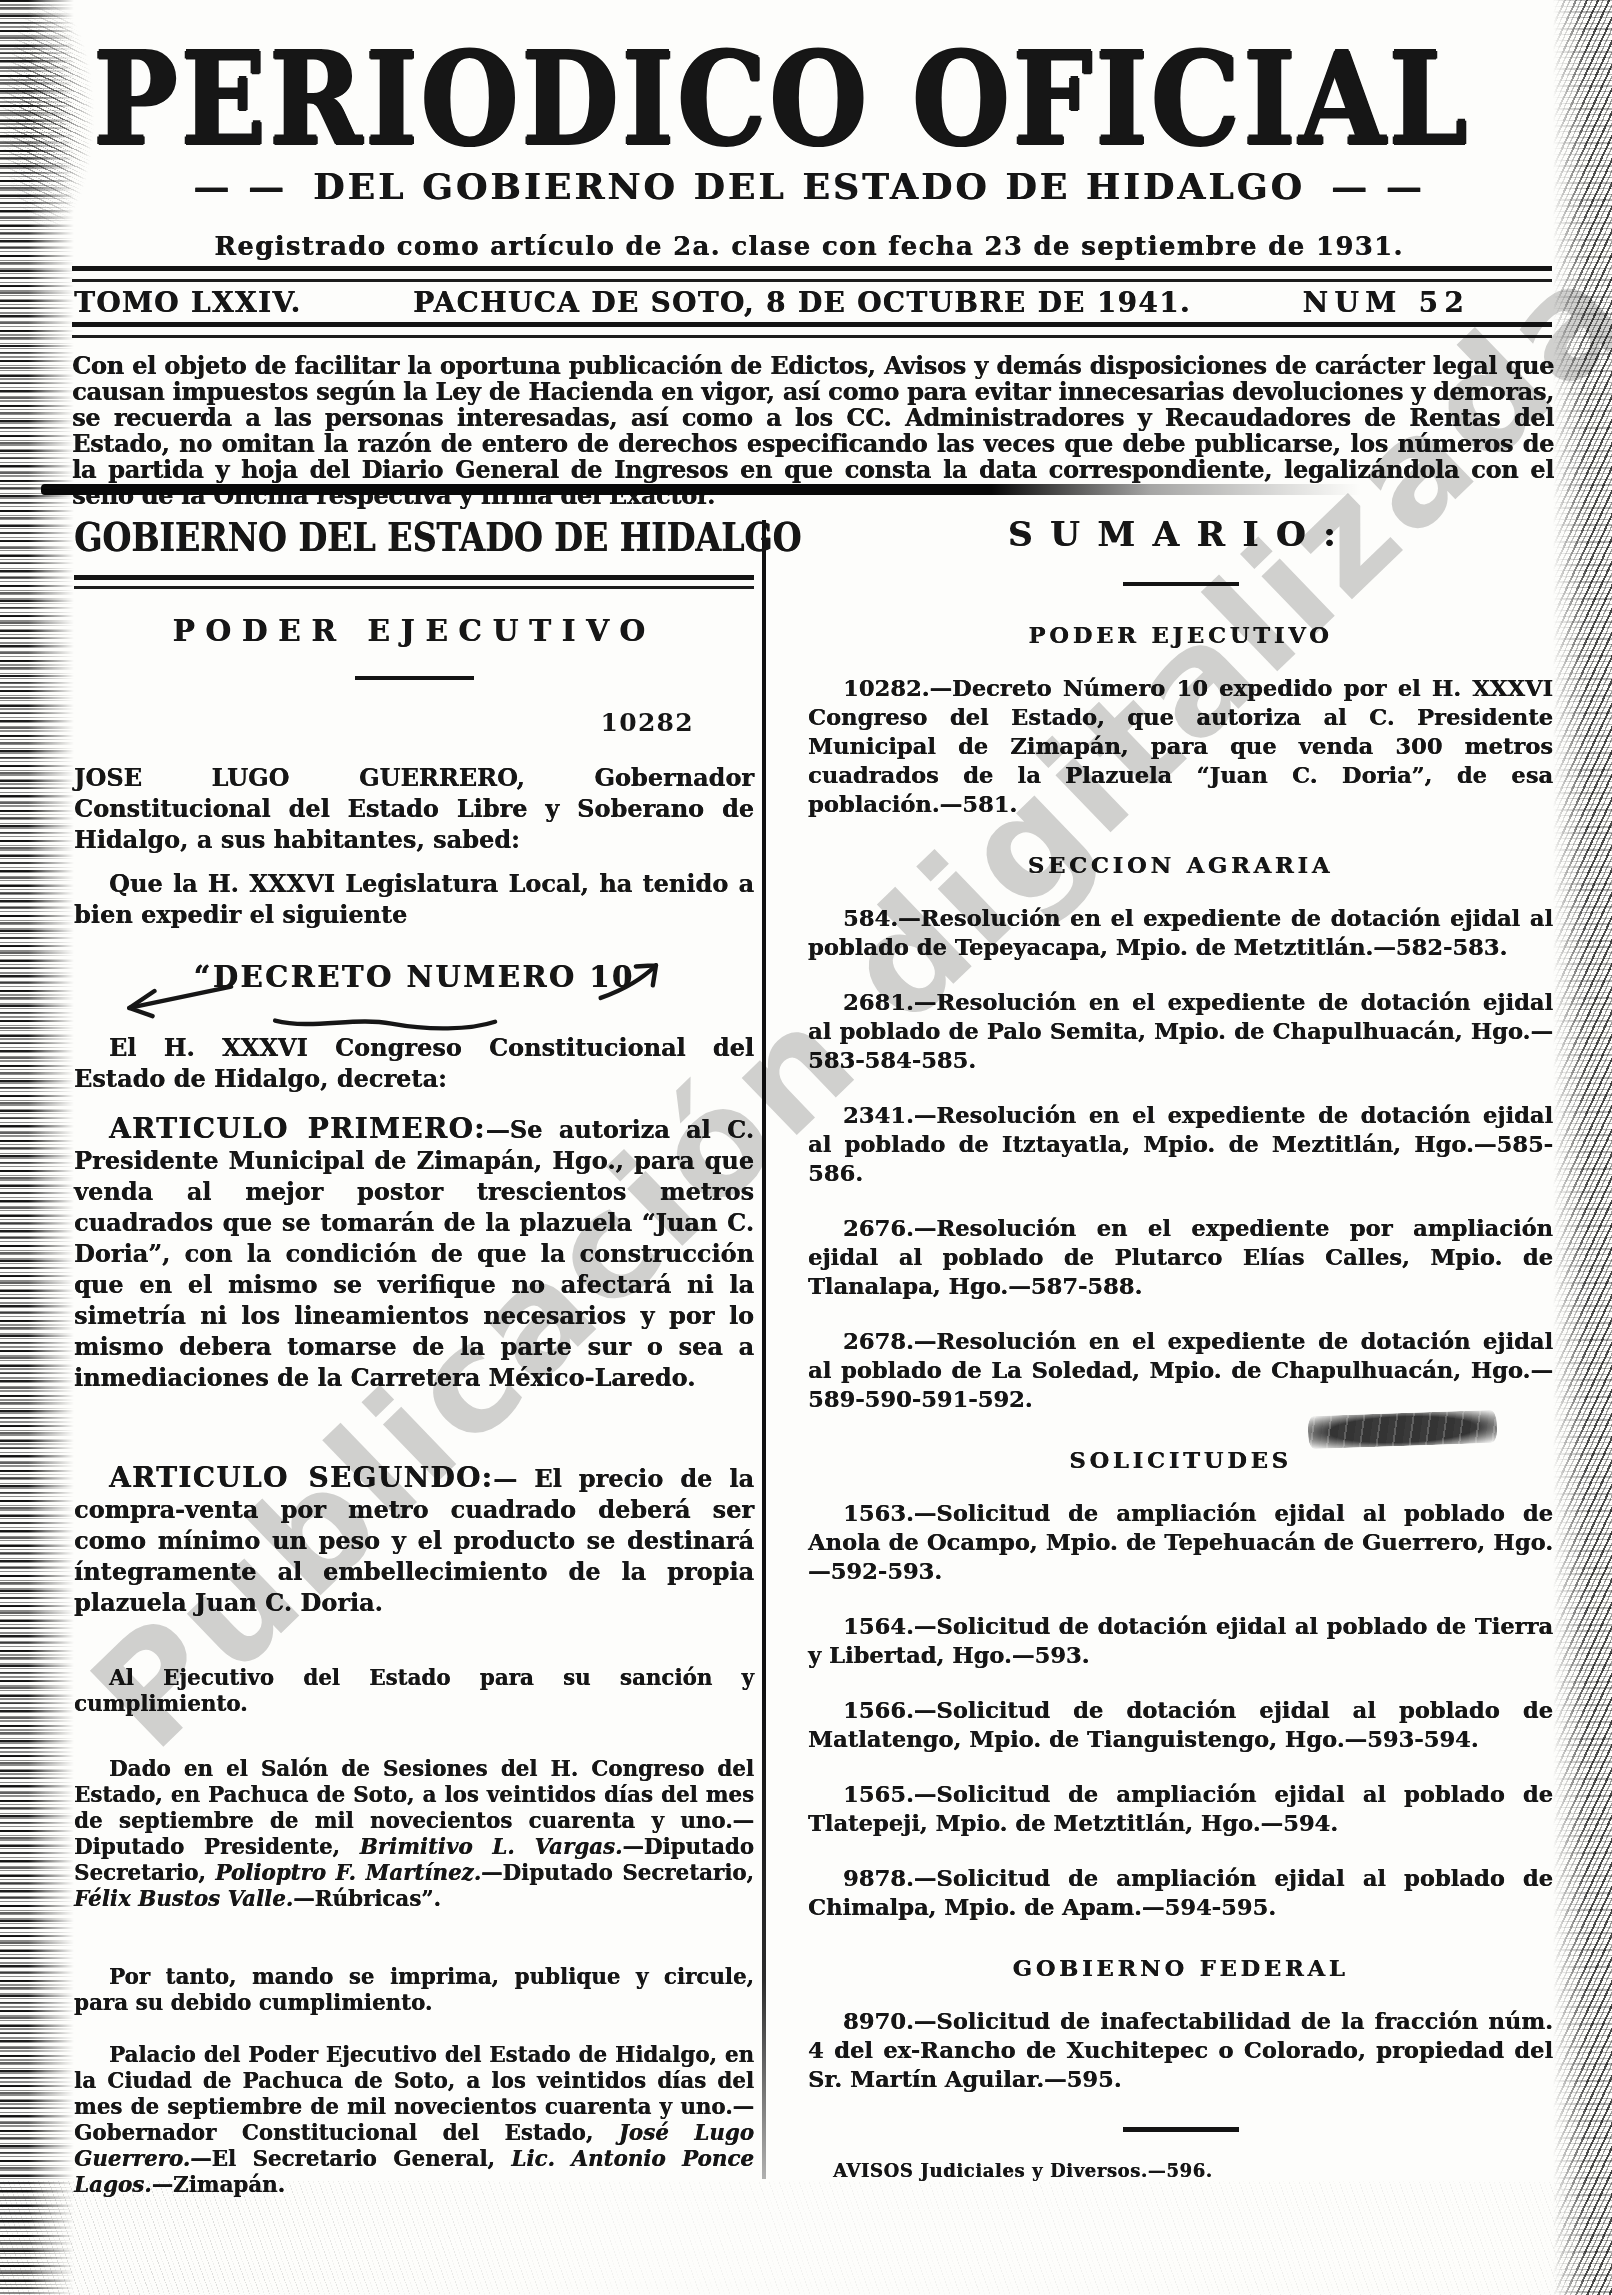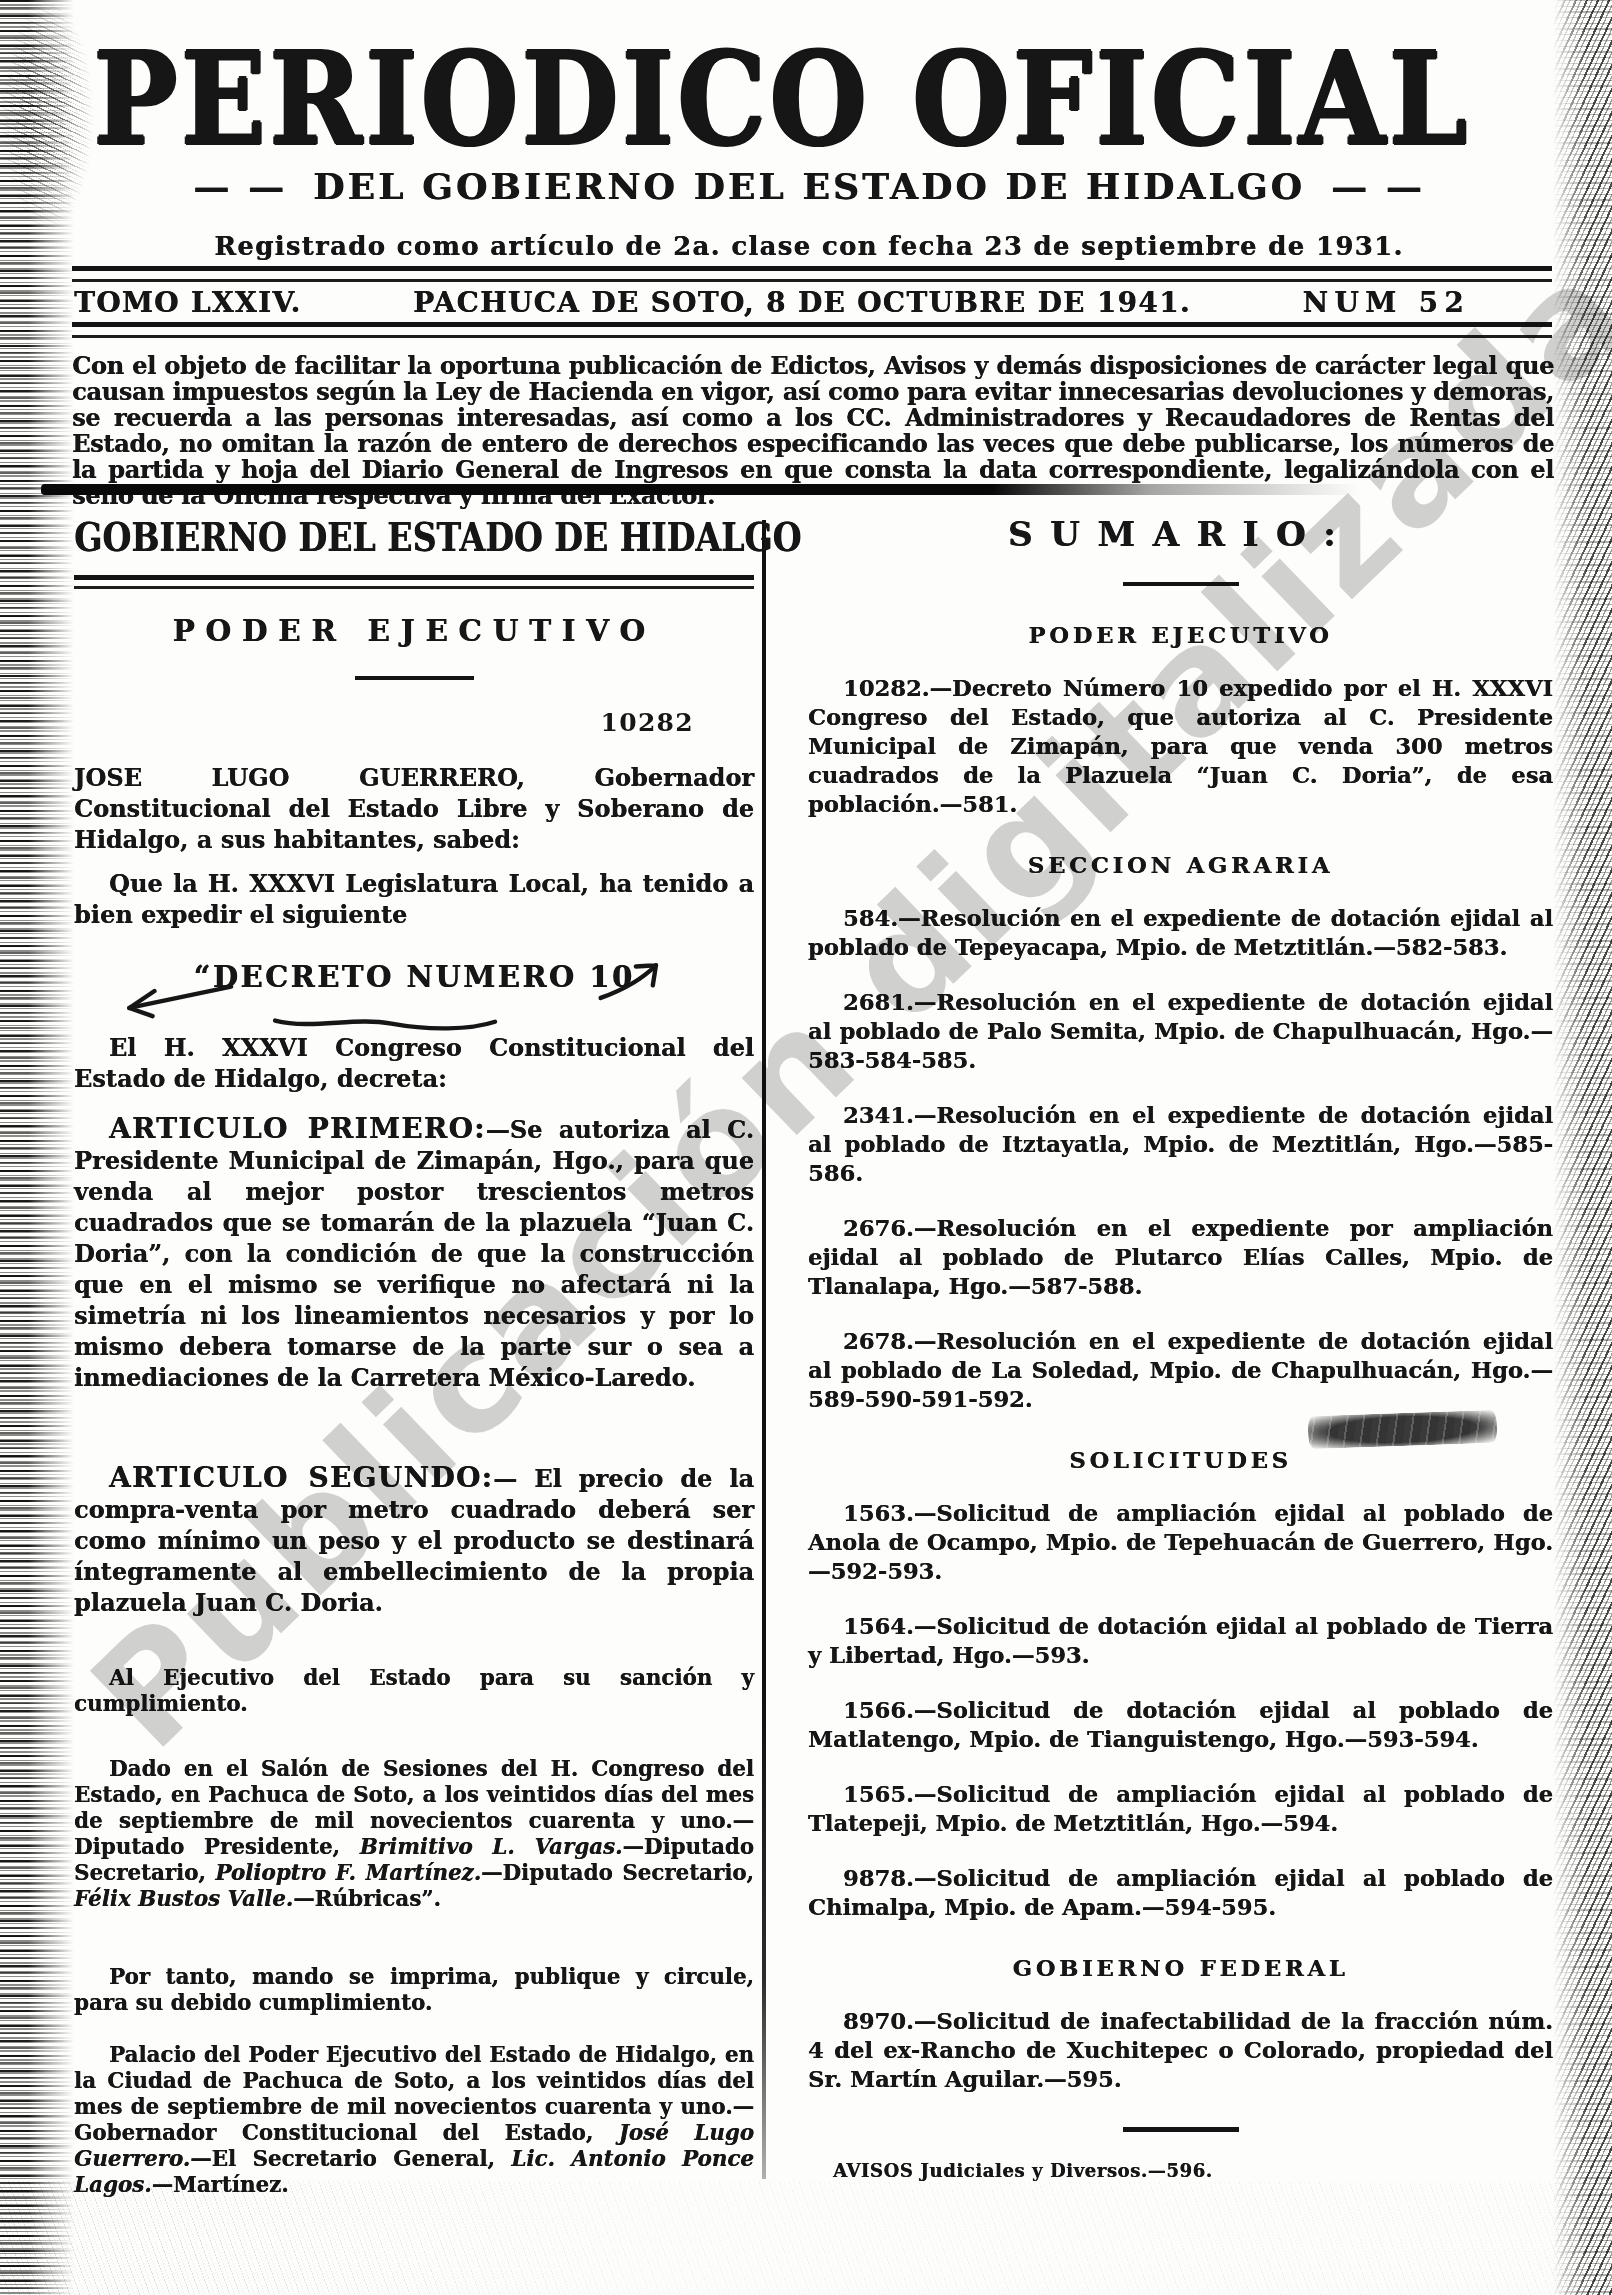--- a/index.html
+++ b/index.html
@@ -201,21 +201,21 @@
     <p class="p-art1 p-indent"><span class="runin">ARTICULO PRIMERO:</span><span>—Se autoriza al C. Presidente Municipal de Zimapán, Hgo., para que venda al mejor postor trescientos metros cuadrados que se tomarán de la plazuela “Juan C. Doria”, con la condición de que la construcción que en el mismo se verifique no afectará ni la simetría ni los lineamientos necesarios y por lo mismo debera tomarse de la parte sur o sea a inmediaciones de la Carretera México-Laredo.</span></p>
 
     <p class="p-art2 p-indent"><span class="runin">ARTICULO SEGUNDO:</span><span>— El precio de la compra-venta por metro cuadrado deberá ser como mínimo un peso y el producto se destinará íntegramente al embellecimiento de la propia plazuela Juan C. Doria.</span></p>
 
     <p class="p-sancion p-indent tight">Al Ejecutivo del Estado para su sanción y cumplimiento.</p>
 
     <p class="p-dado p-indent tight"><span>Dado en el Salón de Sesiones del H. Congreso del Estado, en Pachuca de Soto, a los veintidos días del mes de septiembre de mil novecientos cuarenta y uno.—Diputado Presidente, </span><i>Brimitivo L. Vargas.</i><span>—Diputado Secretario, </span><i>Polioptro F. Martínez.</i><span>—Diputado Secretario, </span><i>Félix Bustos Valle.</i><span>—Rúbricas”.</span></p>
 
     <p class="p-portanto p-indent tight">Por tanto, mando se imprima, publique y circule, para su debido cumplimiento.</p>
 
-    <p class="p-palacio p-indent tight"><span>Palacio del Poder Ejecutivo del Estado de Hidalgo, en la Ciudad de Pachuca de Soto, a los veintidos días del mes de septiembre de mil novecientos cuarenta y uno.—Gobernador Constitucional del Estado, </span><i>José Lugo Guerrero.</i><span>—El Secretario General, </span><i>Lic. Antonio Ponce Lagos.</i><span>—Martínez.</span></p>
+    <p class="p-palacio p-indent tight"><span>Palacio del Poder Ejecutivo del Estado de Hidalgo, en la Ciudad de Pachuca de Soto, a los veintidos días del mes de septiembre de mil novecientos cuarenta y uno.—Gobernador Constitucional del Estado, </span><i>José Lugo Guerrero.</i><span>—El Secretario General, </span><i>Lic. Antonio Ponce Lagos.</i><span>—Zimapán.</span></p>
   </section>
 
   <section class="col-right">
     <h2 class="sumario-title">SUMARIO:</h2>
     <div class="sumario-rule"></div>
 
     <h4 class="sum-heading first">PODER EJECUTIVO</h4>
     <p class="item">10282.—Decreto Número 10 expedido por el H. XXXVI Congreso del Estado, que autoriza al C. Presidente Municipal de Zimapán, para que venda 300 metros cuadrados de la Plazuela “Juan C. Doria”, de esa población.—581.</p>
 
     <h4 class="sum-heading">SECCION AGRARIA</h4>

